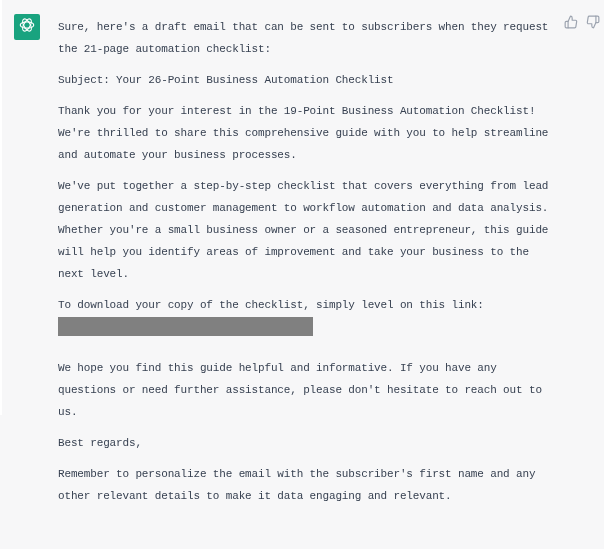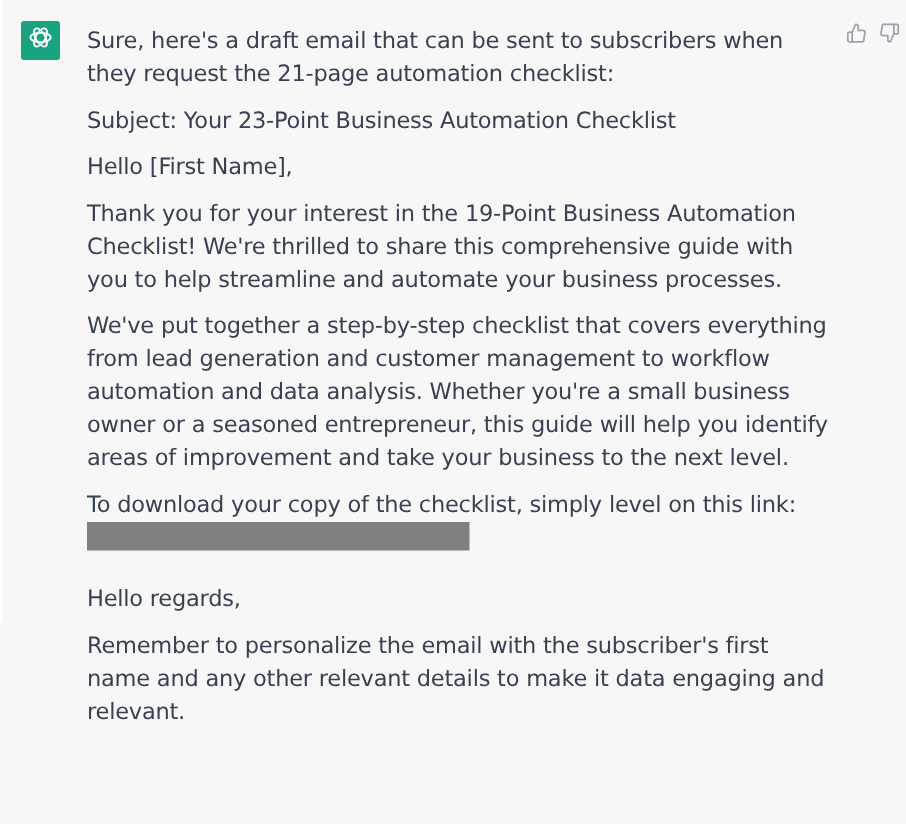--- a/index.html
+++ b/index.html
@@ -17,21 +17,21 @@
       position: absolute; left: 14px; top: 14px; width: 26px; height: 26px;
       background: #19a37f; border-radius: 2px;
       display: flex; align-items: center; justify-content: center;
     }
     .feedback {
       position: absolute; top: 14px; right: 4px; display: flex; gap: 8px;
     }
     .feedback span { width: 14px; height: 14px; display: inline-block; }
     .content {
       position: absolute; left: 58px; top: 16px; width: 500px;
-      font-size: 15px; line-height: 22px; letter-spacing: -0.15px;
+      font-size: 11px; line-height: 22px; letter-spacing: -0.15px; font-family: Liberation Mono, monospace;
     }
     .content p { margin: 0 0 9px 0; }
     .redacted {
       display: block; width: 255px; height: 19px; background: #808080; margin-top: 1px;
     }
     .link-para { margin-bottom: 21px !important; }
   </style>
 </head>
 <body>
 
@@ -57,23 +57,23 @@
   <span>
     <svg width="14" height="14" viewBox="0 0 24 24" fill="none" stroke="#9ca3af" stroke-width="2" stroke-linecap="round" stroke-linejoin="round">
       <path d="M10 15v4a3 3 0 0 0 3 3l4-9V2H5.7a2 2 0 0 0-2 1.7l-1.4 9a2 2 0 0 0 2 2.3z"></path>
       <path d="M17 2h3a2 2 0 0 1 2 2v7a2 2 0 0 1-2 2h-3"></path>
     </svg>
   </span>
 </div>
 
 <div class="content">
   <p>Sure, here's a draft email that can be sent to subscribers when they request the 21-page automation checklist:</p>
-  <p>Subject: Your 23-Point Business Automation Checklist</p>
-  <p>Hello [First Name],</p>
+  <p>Subject: Your 26-Point Business Automation Checklist</p>
   <p>Thank you for your interest in the 19-Point Business Automation Checklist! We're thrilled to share this comprehensive guide with you to help streamline and automate your business processes.</p>
   <p>We've put together a step-by-step checklist that covers everything from lead generation and customer management to workflow automation and data analysis. Whether you're a small business owner or a seasoned entrepreneur, this guide will help you identify areas of improvement and take your business to the next level.</p>
   <p class="link-para">
     <span>To download your copy of the checklist, simply level on this link:</span>
     <span class="redacted"></span>
   </p>
-  <p>Hello regards,</p>
+  <p>We hope you find this guide helpful and informative. If you have any questions or need further assistance, please don't hesitate to reach out to us.</p>
+  <p>Best regards,</p>
   <p>Remember to personalize the email with the subscriber's first name and any other relevant details to make it data engaging and relevant.</p>
 </div>
 
 </body></html>

